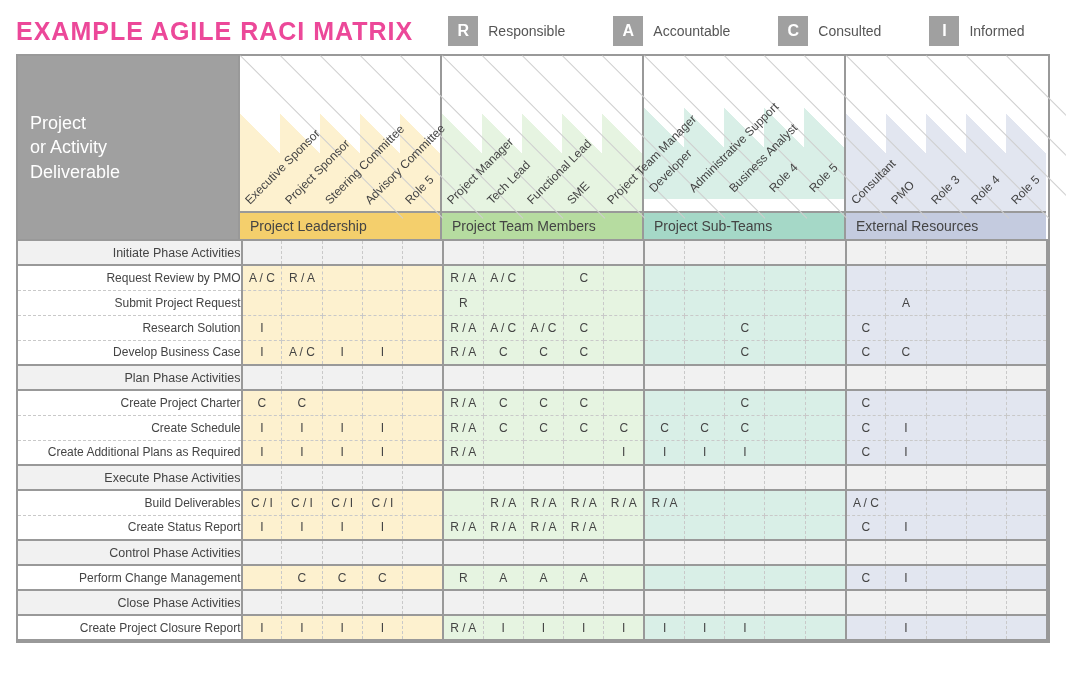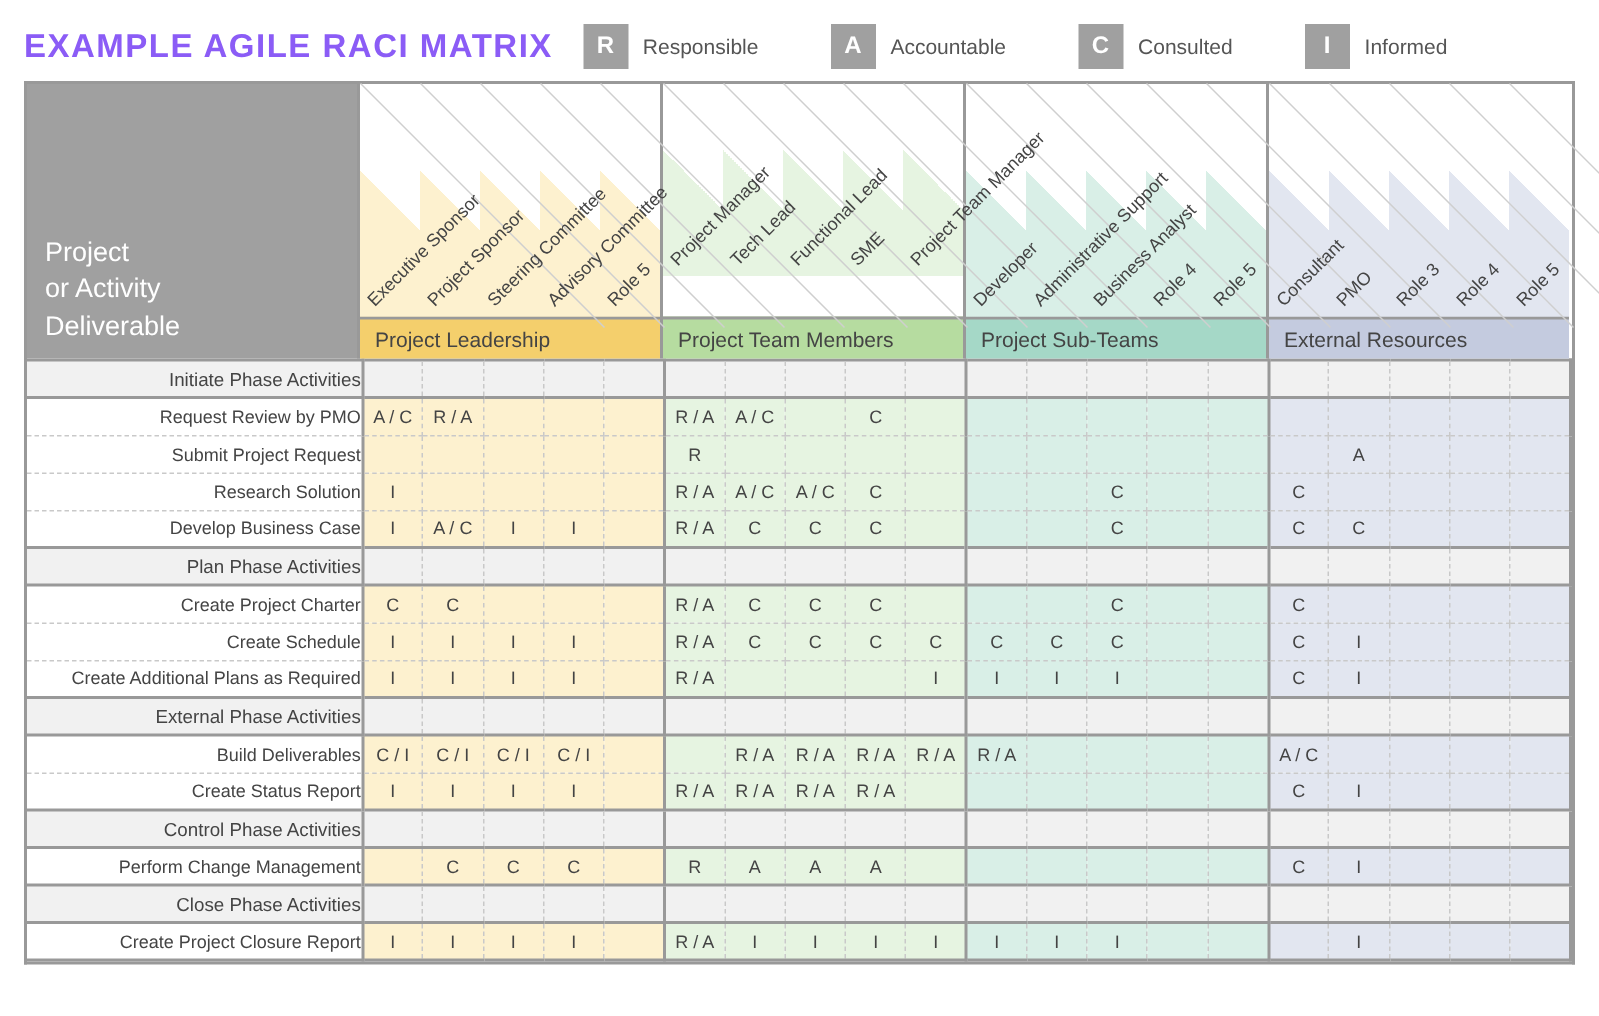--- a/index.html
+++ b/index.html
@@ -10,26 +10,26 @@
     background: #fff;
     color: #333;
     width: 1066px;
   }
   .header {
     display: flex;
     align-items: center;
     margin-bottom: 8px;
   }
   .title {
-    font-size: 22px;
+    font-size: 25px;
     font-weight: 700;
-    color: #8b5cf6;
+    color: #ec4899;
     letter-spacing: 1px;
     flex: 0 0 auto;
-    margin-right: 20px;
+    margin-right: 35px;
   }
   .legend {
     display: flex;
     gap: 48px;
     align-items: center;
   }
   .legend-item {
     display: flex;
     align-items: center;
     gap: 10px;
@@ -61,21 +61,21 @@
     position: relative;
     border-top: 2px solid #999;
   }
   .left-head {
     width: 222px;
     flex: 0 0 222px;
     background: #a0a0a0;
     color: #fff;
     display: flex;
     flex-direction: column;
-    justify-content: flex-end;
+    justify-content: center;
     padding: 10px 12px;
     font-size: 18px;
     line-height: 1.35;
     font-weight: 400;
     border-right: 2px solid #999;
   }
 
   .groups {
     flex: 1;
     display: flex;
@@ -271,21 +271,21 @@
               <div class="diag"></div>
               <div class="diag-line"></div>
               <span class="label">SME</span>
             </div>
             <div class="col-head">
               <div class="diag"></div>
               <div class="diag-line"></div>
               <span class="label">Project Team Manager</span>
             </div>
           </div>
-          <div class="group-label-row" style="background: var(--group-dark); margin-top: 27px;">Project Team Members</div>
+          <div class="group-label-row" style="background: var(--group-dark);">Project Team Members</div>
         </div>
         <div class="group g3">
           <div class="cols-area">
             <div class="col-head">
               <div class="diag"></div>
               <div class="diag-line"></div>
               <span class="label">Developer</span>
             </div>
             <div class="col-head">
               <div class="diag"></div>
@@ -301,21 +301,21 @@
               <div class="diag"></div>
               <div class="diag-line"></div>
               <span class="label">Role 4</span>
             </div>
             <div class="col-head">
               <div class="diag"></div>
               <div class="diag-line"></div>
               <span class="label">Role 5</span>
             </div>
           </div>
-          <div class="group-label-row" style="background: var(--group-dark);">Project Sub-Teams</div>
+          <div class="group-label-row" style="background: var(--group-dark); margin-top: 12px;">Project Sub-Teams</div>
         </div>
         <div class="group g4">
           <div class="cols-area">
             <div class="col-head">
               <div class="diag"></div>
               <div class="diag-line"></div>
               <span class="label">Consultant</span>
             </div>
             <div class="col-head">
               <div class="diag"></div>
@@ -568,21 +568,21 @@
           <td class="c-g3">I</td>
           <td class="c-g3"></td>
           <td class="c-g3 gend"></td>
           <td class="c-g4">C</td>
           <td class="c-g4">I</td>
           <td class="c-g4"></td>
           <td class="c-g4"></td>
           <td class="c-g4 gend"></td>
         </tr>
         <tr class="phase">
-          <td class="activity-col">External Phase Activities</td>
+          <td class="activity-col">Execute Phase Activities</td>
           <td class="c-g1"></td>
           <td class="c-g1"></td>
           <td class="c-g1"></td>
           <td class="c-g1"></td>
           <td class="c-g1 gend"></td>
           <td class="c-g2"></td>
           <td class="c-g2"></td>
           <td class="c-g2"></td>
           <td class="c-g2"></td>
           <td class="c-g2 gend"></td>

